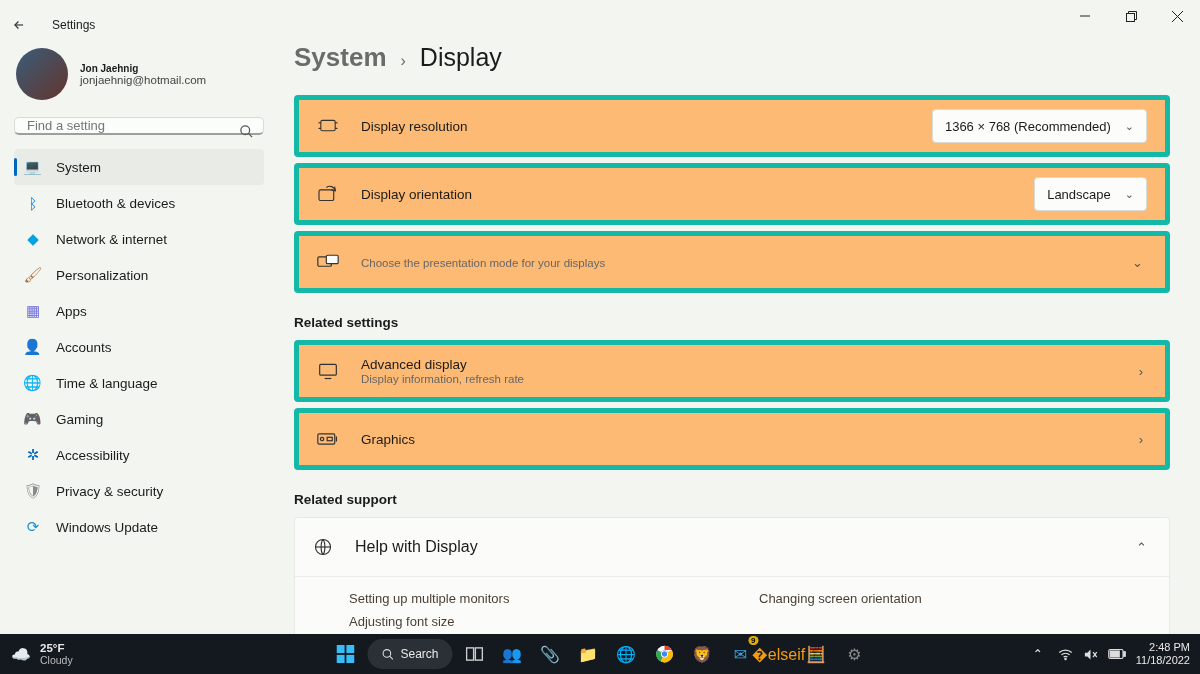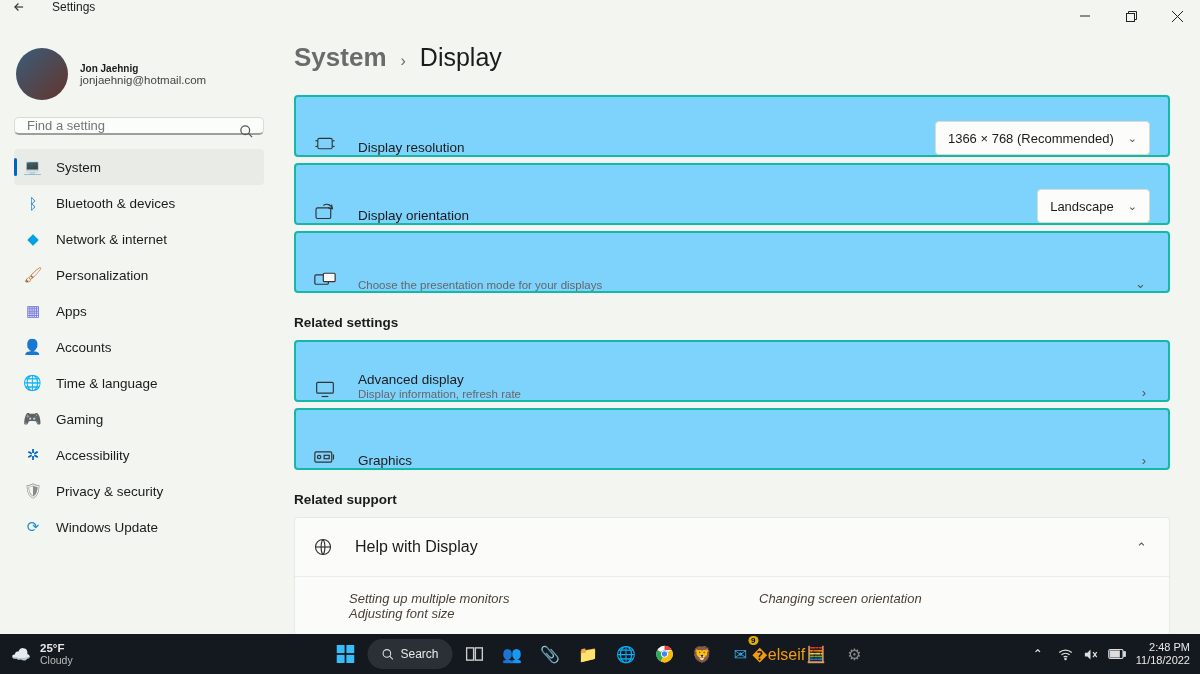--- a/index.html
+++ b/index.html
@@ -1,17 +1,17 @@
 <!DOCTYPE html>
 <html><head>
 <meta charset="utf-8">
 <style>
   * { box-sizing: border-box; margin: 0; padding: 0; font-family: "Segoe UI", "Segoe UI Variable", Arial, sans-serif; }
   html,body { width:1200px; height:674px; overflow:hidden; background:#f3f5f0; color:#1b1b1b; }
-  .titlebar { display:flex; align-items:flex-start; height:32px; padding-left:12px; }
+  .titlebar { display:flex; align-items:flex-end; height:32px; padding-left:12px; }
   .titlebar .back { width:28px; text-align:center; font-size:14px; color:#333; cursor:pointer;}
   .titlebar .title { font-size:12px; margin-left:12px;}
   .titlebar .wincontrols { margin-left:auto; display:flex; }
   .wcbtn { width:46px; height:32px; display:flex; align-items:center; justify-content:center; font-size:12px; color:#222; cursor:pointer;}
   .app { display:flex; height:calc(674px - 32px - 40px); }
   .sidebar { width:278px; padding:12px 14px 0 14px; flex-shrink:0;}
   .profile { display:flex; align-items:center; gap:12px; padding:4px 2px 14px 2px;}
   .avatar { width:52px; height:52px; border-radius:50%; background:linear-gradient(135deg,#3a5d7a,#64342c); display:flex; align-items:center; justify-content:center; color:#d6cbb8; font-size:11px;}
   .profile .name { font-size:10px; font-weight:600;}
   .profile .email { font-size:11.5px; color:#444;}
@@ -21,33 +21,33 @@
   .nav { display:flex; flex-direction:column; gap:0px;}
   .navitem { display:flex; align-items:center; gap:14px; height:36px; padding:0 10px 0 10px; border-radius:4px; font-size:13.5px; cursor:pointer; position:relative;}
   .navitem.active { background:#e9ece6;}
   .navitem.active::before { content:""; position:absolute; left:0; top:9px; bottom:9px; width:3px; background:#0067c0; border-radius:3px;}
   .navicon { width:18px; height:18px; display:flex; align-items:center; justify-content:center; font-size:15px;}
   .main { flex:1; padding:10px 30px 0 16px; overflow-y:auto; min-width:0;}
   .crumb { display:flex; align-items:baseline; gap:14px; margin-bottom:18px;}
   .crumb .c1 { font-size:26px; color:#6b6b6b; font-weight:600;}
   .crumb .sep { font-size:16px; color:#6b6b6b;}
   .crumb .c2 { font-size:25px; font-weight:400;}
-  .card { background:#7dd3fc; border:2px solid #14b8a6; border-radius:4px; min-height:62px; display:flex; align-items:flex-end; padding:0 18px; margin-bottom:6px;}
+  .card { background:#fdba74; border:5px solid #14b8a6; border-radius:4px; min-height:62px; display:flex; align-items:center; padding:0 18px; margin-bottom:6px;}
   .card .cicon { width:22px; height:22px; display:flex; align-items:center; justify-content:center; margin-right:22px; color:#333;}
   .card .ctext { flex:1; }
   .card .ctitle { font-size:13.5px;}
   .card .cdesc { font-size:11.5px; color:#666; margin-top:1px;}
   .selbox { border:1px solid #d9dcd6; border-radius:4px; background:#fcfdfb; height:34px; display:flex; align-items:center; padding:0 12px; font-size:13px; gap:14px; cursor:pointer;}
   .chev { font-size:11px; color:#555;}
   .sectionlabel { font-size:13.5px; font-weight:600; margin:22px 0 10px 0;}
   .rowchev { font-size:13px; color:#555; margin-left:auto; padding:0 4px;}
   .helpcard { background:#fbfcfa; border:1px solid #e7eae4; border-radius:4px; margin-bottom:0px; }
   .helpcard .hdr{ display:flex; align-items:center; padding:0 18px; min-height:58px; cursor:pointer;}
   .helpcard .cicon{margin-right:22px;}
-  .helpcard .links { border-top:1px solid #ececec; padding:14px 0 14px 54px; display:grid; grid-template-columns:1fr 1fr; font-size:13px;font-style:italic;}
+  .helpcard .links { border-top:1px solid #ececec; padding:14px 0 14px 54px; display:grid; grid-template-columns:1fr 1fr; row-gap:8px; font-size:13px;}
   .helpcard .links span{ color:#4a3f35; cursor:pointer;}
   .spacer4{height:4px;}
   
   .taskbar { position:absolute; left:0; right:0; bottom:0; height:40px; background:#14191f; display:flex; align-items:center; color:#e8e8e8; font-size:11px;}
   .taskbar .weather { display:flex; align-items:center; gap:8px; padding-left:10px;}
   .taskbar .wx { width:22px;height:22px;display:flex;align-items:center;justify-content:center;font-size:16px;}
   .taskbar .center { position:absolute; left:50%; transform:translateX(-50%); display:flex; align-items:center; gap:6px;}
   .tb-btn { width:32px; height:32px; border-radius:4px; display:flex; align-items:center; justify-content:center; font-size:16px; cursor:pointer;}
   .tb-search { height:30px; border-radius:16px; background:#2b3036; display:flex; align-items:center; gap:6px; padding:0 14px; font-size:12px; cursor:pointer;}
   .taskbar .tray { margin-left:auto; display:flex; align-items:center; gap:10px; padding-right:10px;}

